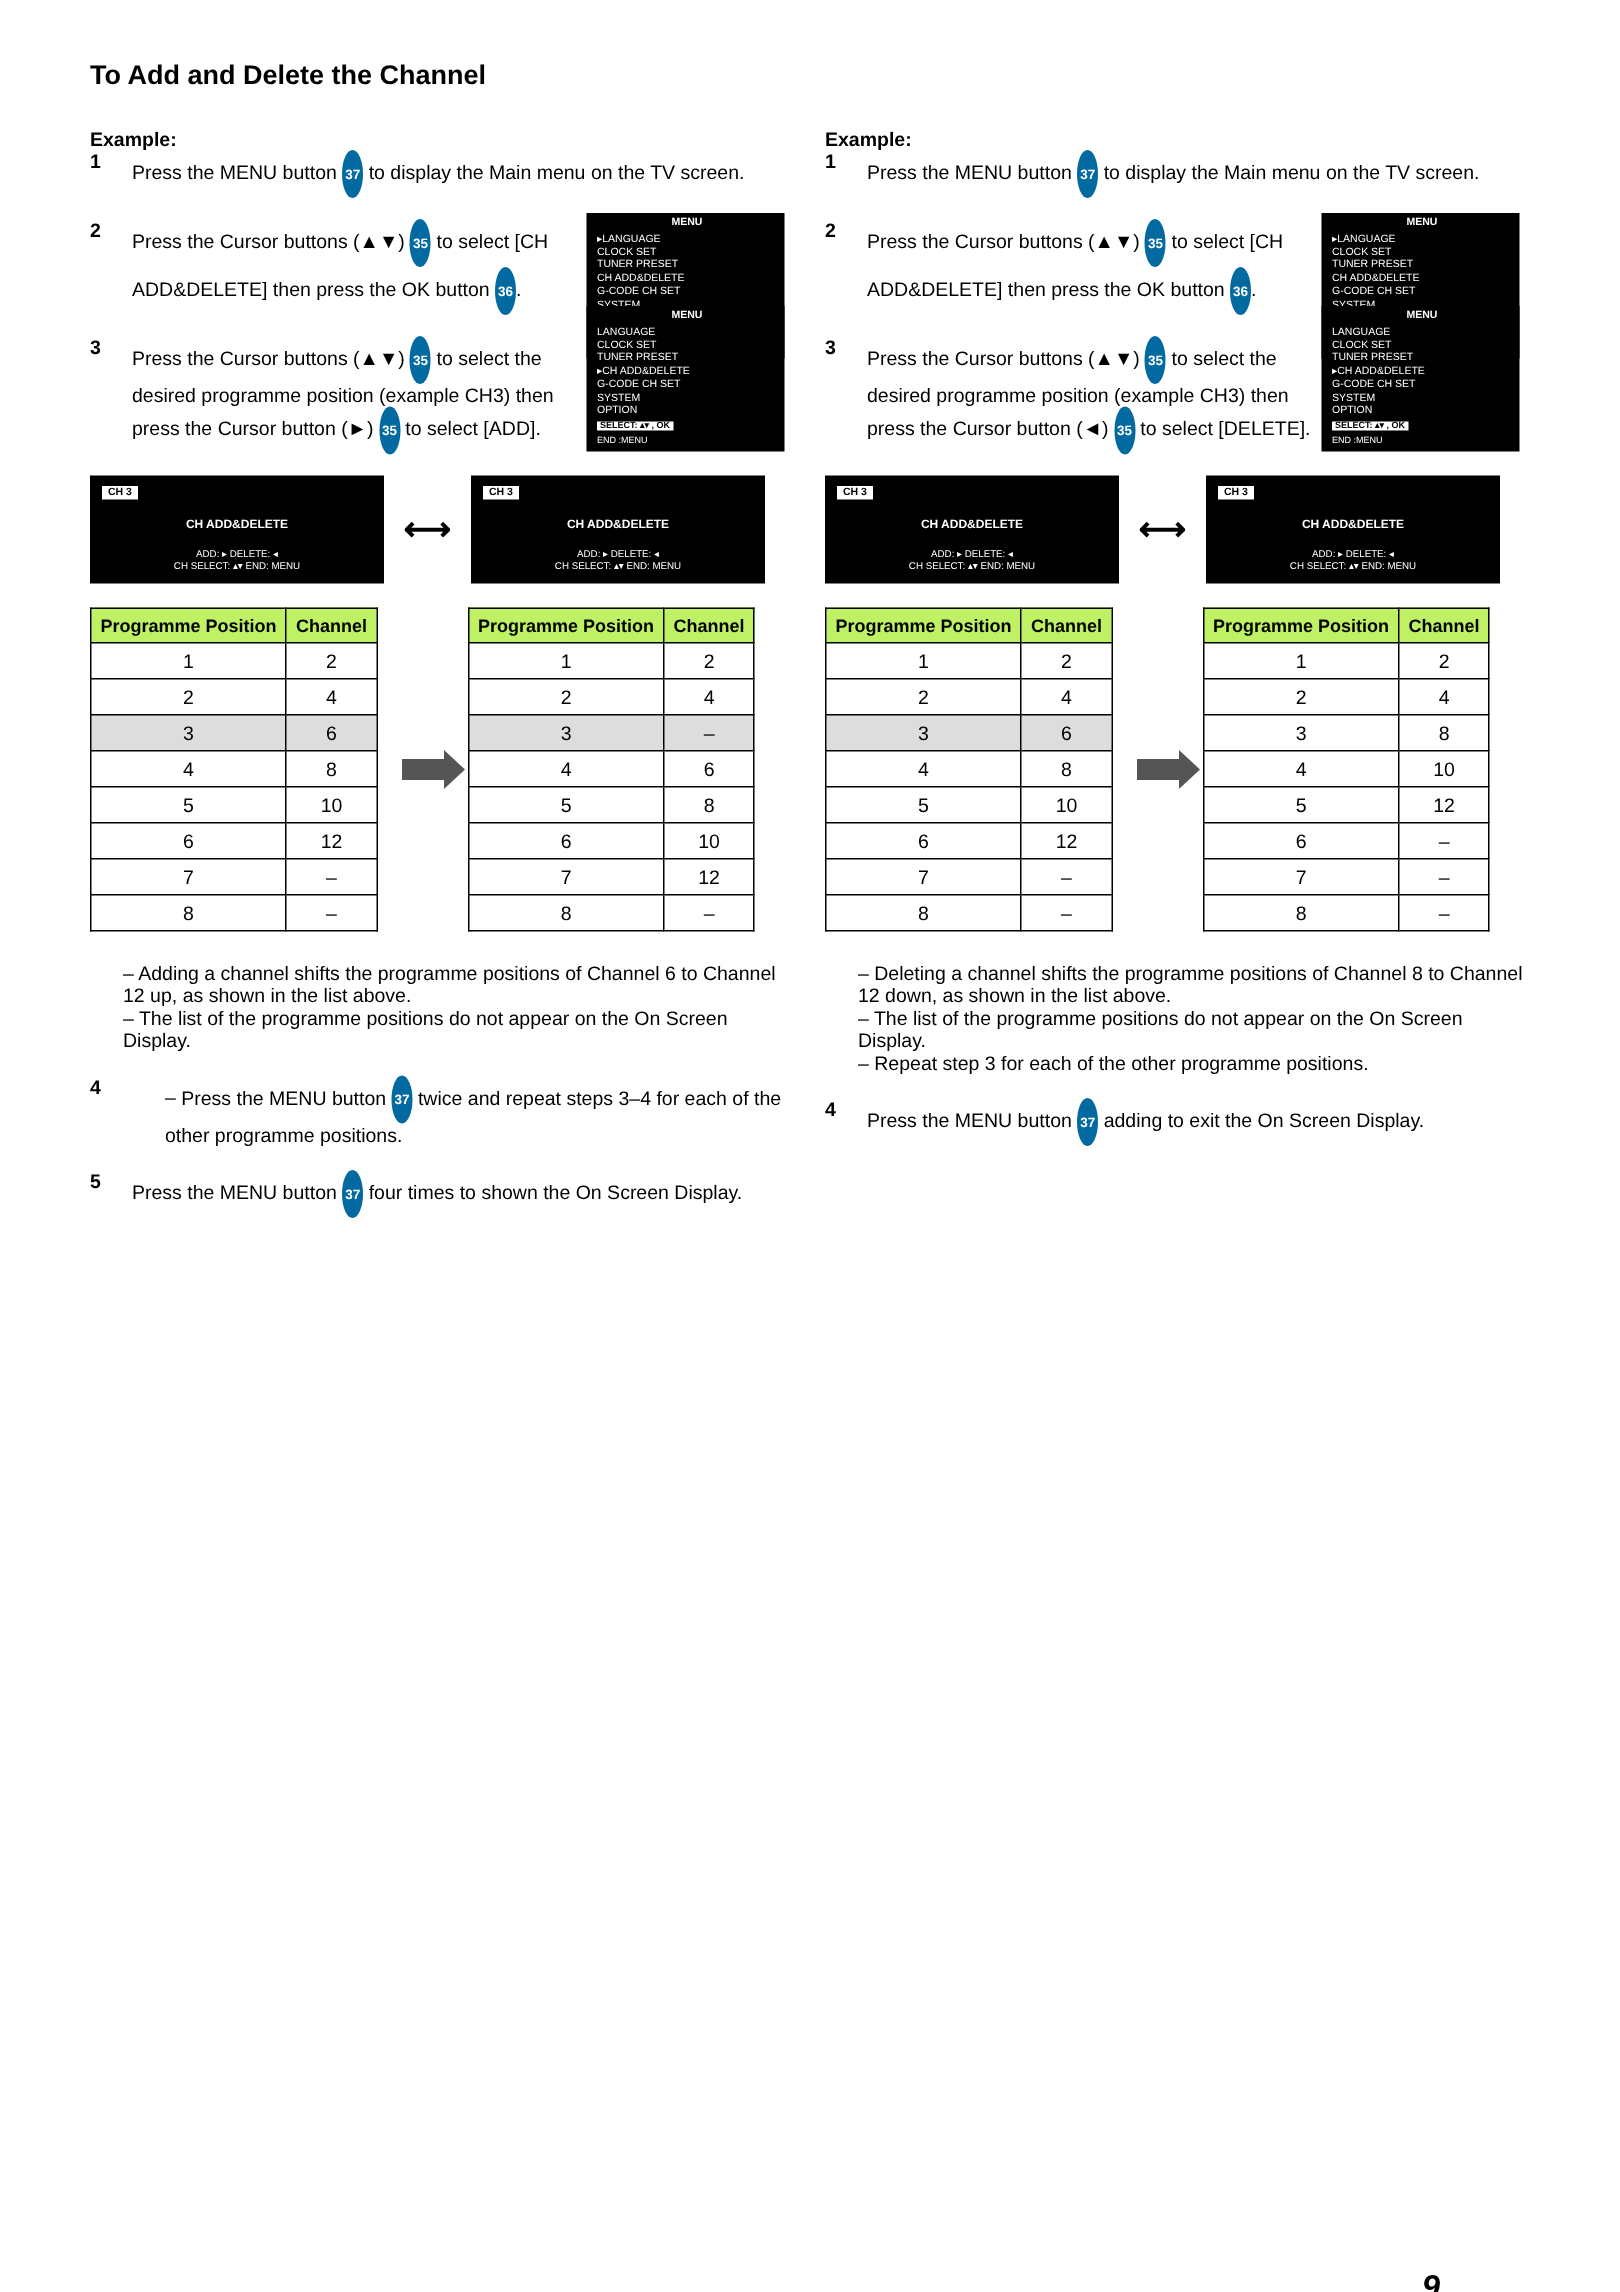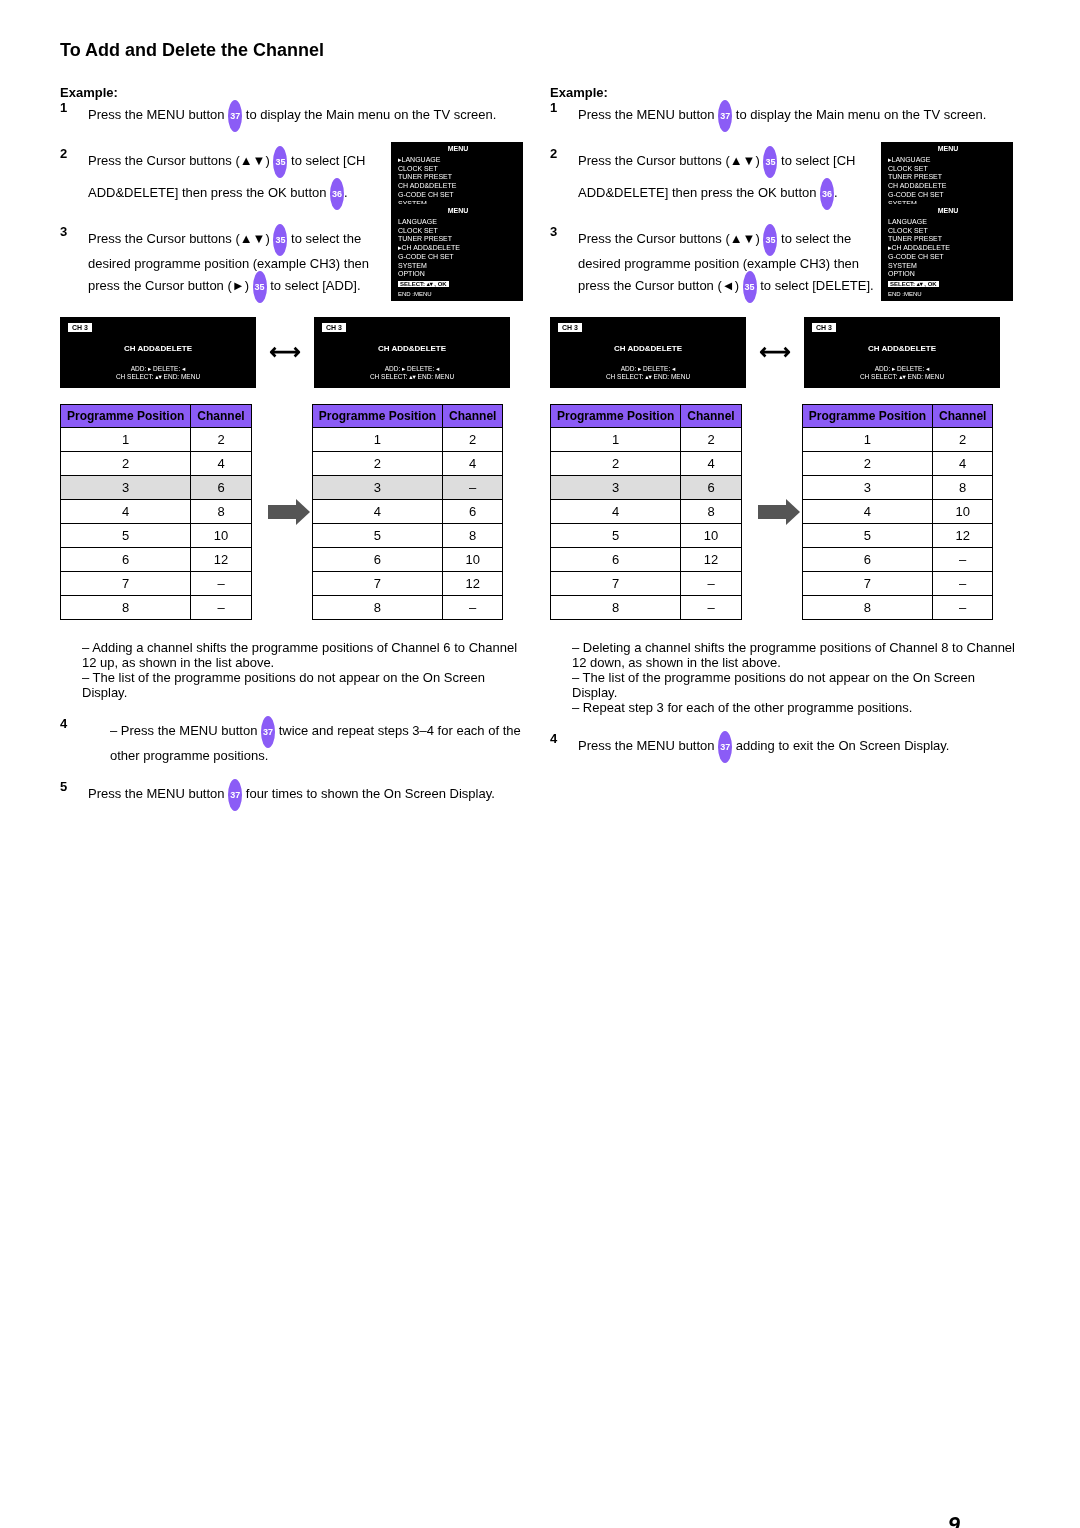--- a/index.html
+++ b/index.html
@@ -117,21 +117,21 @@
   table.pp {
     border-collapse: collapse;
     font-size: 13px;
     text-align: center;
   }
   table.pp th, table.pp td {
     border: 1px solid #000;
     padding: 4px 6px;
   }
   table.pp th {
-    background: #8b5cf6;
+    background: #bef264;
     font-size: 12px;
   }
   .hl td {
     background: #ddd;
   }
   .arrow-right-fat {
     width: 28px;
     height: 14px;
     background: #555;
     position: relative;
@@ -157,21 +157,21 @@
     margin: 8px 0 16px;
   }
   ul.dash li::before {
     content: "– ";
   }
   .circnum {
     display: inline-flex;
     width: 14px;
     height: 32px;
     border-radius: 50%;
-    background: #8b5cf6;
+    background: #0369a1;
     color: #fff;
     font-size: 9px;
     align-items: center;
     justify-content: center;
     vertical-align: middle;
     font-weight: bold;
   }
   .page-num {
     position: absolute;
     bottom: 30px;

